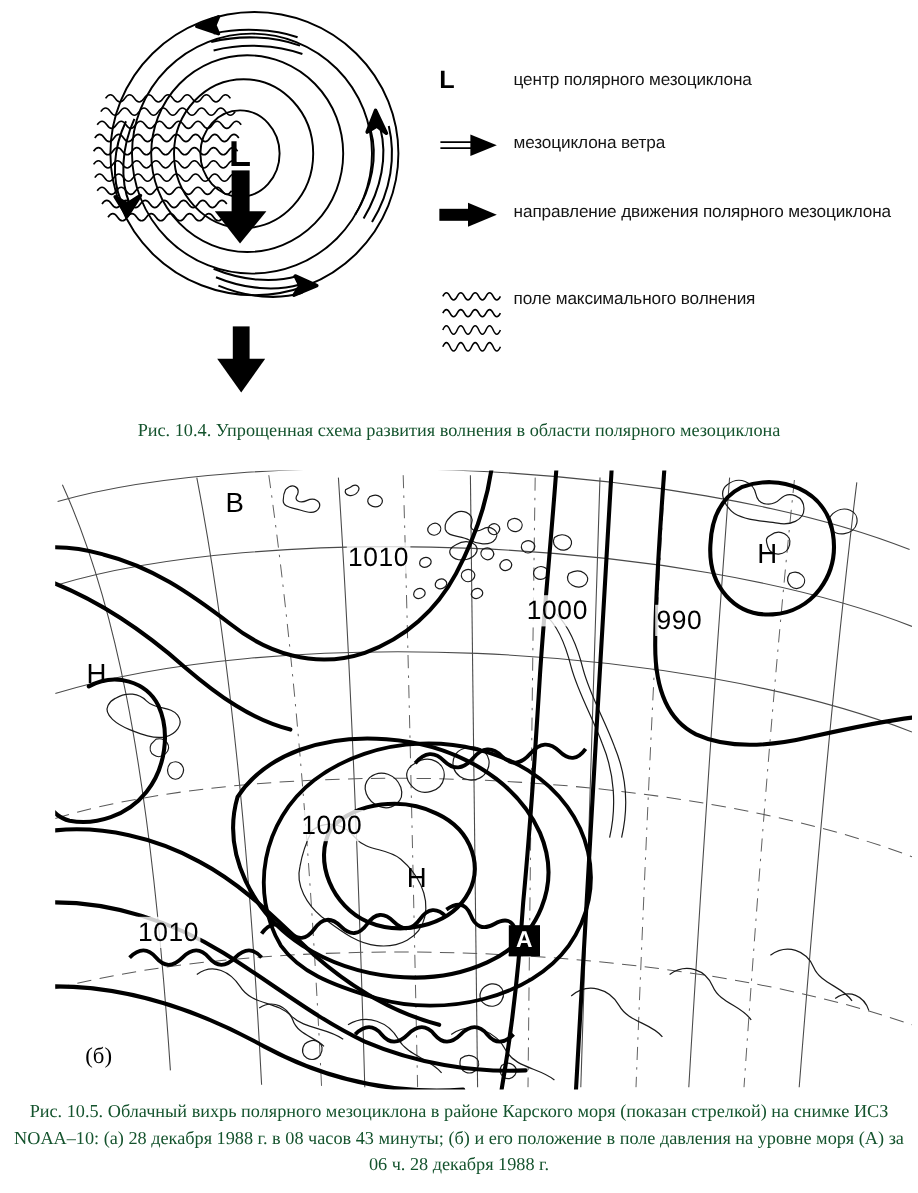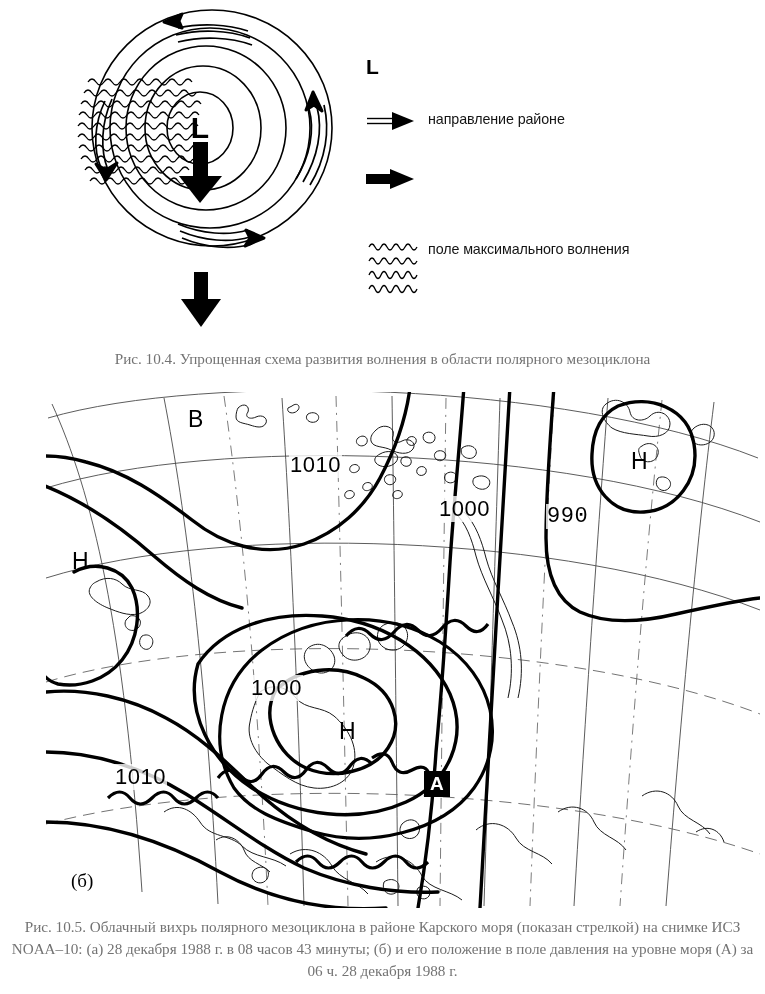--- a/index.html
+++ b/index.html
@@ -64,21 +64,21 @@
     font-size: 21px;
     line-height: 17px;
     color: #000;
   }
 
   
   .caption {
     position: absolute;
     text-align: center;
     font-family: "Liberation Serif", serif;
-    color: #737373;
+    color: #14532d;
   }
   #caption-104 {
     left: 0; top: 349px;
     width: 765px;
     font-size: 15.2px;
     line-height: 20px;
   }
   #caption-105 {
     left: 8px; top: 916px;
     width: 749px;
@@ -200,40 +200,42 @@
       <polygon points="121,295 161,295 141,323" fill="#000"></polygon>
     </g>
   </svg>
 
   <div class="legend">
 
     <div class="legend-row" style="top:0px;left:0px;">
       <div class="legend-sym">
         <span class="legend-L">L</span>
       </div>
+      <div class="legend-text">центр полярного мезоциклона</div>
     </div>
 
     <div class="legend-row" style="top:52px;left:0px;">
       <div class="legend-sym">
         <svg width="56" height="22" viewBox="0 0 56 22">
           <line x1="1" y1="8.5" x2="30" y2="8.5" stroke="#000" stroke-width="1.4"></line>
           <line x1="1" y1="13.5" x2="30" y2="13.5" stroke="#000" stroke-width="1.4"></line>
           <polygon points="26,2 26,20 48,11" fill="#000"></polygon>
         </svg>
       </div>
-      <div class="legend-text">направление районе</div>
+      <div class="legend-text">мезоциклона ветра</div>
     </div>
 
     <div class="legend-row" style="top:110px;left:0px;">
       <div class="legend-sym">
         <svg width="56" height="22" viewBox="0 0 56 22">
           <rect x="0" y="6" width="28" height="10" fill="#000"></rect>
           <polygon points="24,1 24,21 48,11" fill="#000"></polygon>
         </svg>
       </div>
+      <div class="legend-text">направление движения полярного мезоциклона</div>
     </div>
 
     <div class="legend-row" style="top:180px;left:0px;">
       <div class="legend-sym" style="align-items:flex-start;padding-top:1px;">
         <svg width="62" height="58" viewBox="0 0 62 58">
           <g fill="none" stroke="#000" stroke-width="1.3">
             <path d="M 3 8 q 3 -6 6 0 t 6 0 t 6 0 t 6 0 t 6 0 t 6 0 t 6 0 t 6 0"></path>
             <path d="M 3 22 q 3 -6 6 0 t 6 0 t 6 0 t 6 0 t 6 0 t 6 0 t 6 0 t 6 0"></path>
             <path d="M 3 36 q 3 -7 6 0 t 6 0 t 6 0 t 6 0 t 6 0 t 6 0 t 6 0 t 6 0"></path>
             <path d="M 3 50 q 3 -7 6 0 t 6 0 t 6 0 t 6 0 t 6 0 t 6 0 t 6 0 t 6 0"></path>
@@ -373,21 +375,21 @@
       <path d="M 250 470 q 12 -12 22 0 q 10 12 22 0 q 12 -12 22 0 q 10 12 22 0 q 12 -12 22 0 q 10 12 22 0"></path>
 
       <path d="M 188 396 C 162 352 172 292 216 258 C 266 220 342 218 394 250 C 448 284 462 348 428 396
                C 396 440 324 456 268 440 C 228 428 204 418 188 396 Z"></path>
     </g>
 
   </svg>
 
   <div class="map-label iso-label" style="left:243px;  top:60px;">1010</div>
   <div class="map-label iso-label" style="left:392px;  top:104px;">1000</div>
-  <div class="map-label iso-label" style="left:500px;  top:112px;font-family:Liberation Mono, monospace;">990</div>
+  <div class="map-label iso-label" style="left:500px;  top:112px;">990</div>
   <div class="map-label iso-label" style="left:204px;  top:283px;">1000</div>
   <div class="map-label iso-label" style="left:68px;   top:372px;">1010</div>
 
   <div class="map-label hl-label" style="left:142px;  top:14px;">B</div>
   <div class="map-label hl-label" style="left:26px;   top:156px;">H</div>
   <div class="map-label hl-label" style="left:585px;  top:56px;">H</div>
   <div class="map-label hl-label" style="left:293px;  top:326px;">H</div>
 
   <div class="map-label" style="left:378px; top:382px;">
     <span class="a-marker">A</span>

